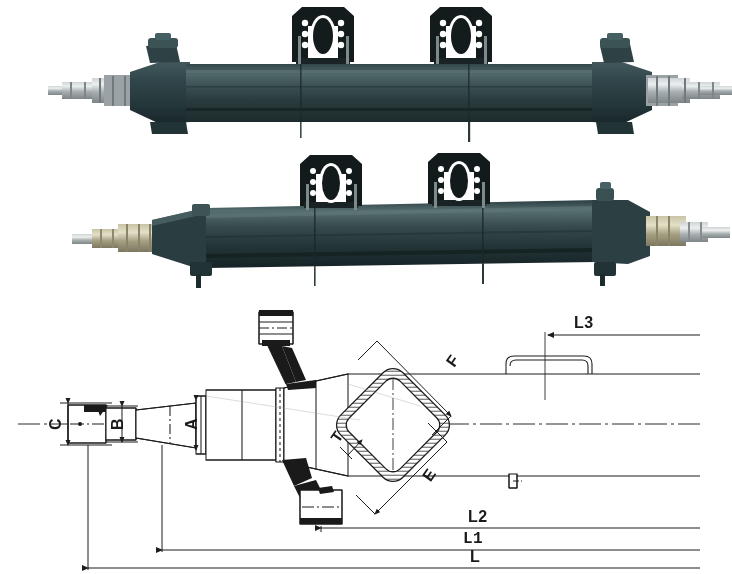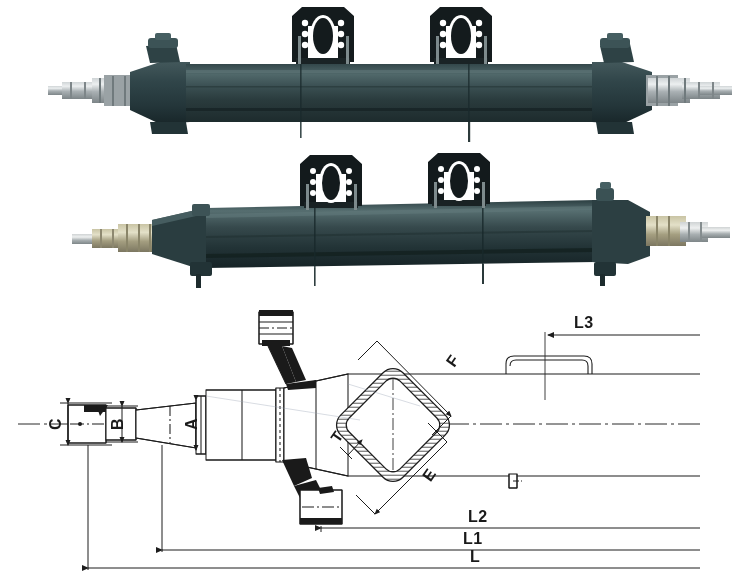--- a/index.html
+++ b/index.html
@@ -457,18 +457,18 @@
     <div class="dim-label rot-d" style="left:332px;top:128px;font-size:15px;">T</div>
 
     <div class="dim-label rot-d2" style="left:424px;top:166px;font-size:16px;">E</div>
 
     <div class="dim-label rot-d2" style="left:448px;top:52px;font-size:16px;">F</div>
 
     <div class="dim-label" style="left:574px;top:14px;font-size:16px;">L3</div>
 
     <div class="dim-label" style="left:468px;top:208px;font-size:16px;text-align:right;">L2</div>
 
-    <div class="dim-label" style="left:463px;top:230px;font-size:16px;">L1</div>
+    <div class="dim-label" style="left:463px;top:230px;font-size:16px;font-family:Liberation Mono, monospace;">L1</div>
 
     <div class="dim-label" style="left:470px;top:248px;font-size:16px;">L</div>
   </div>
 
 </div>
 
 </body></html>

